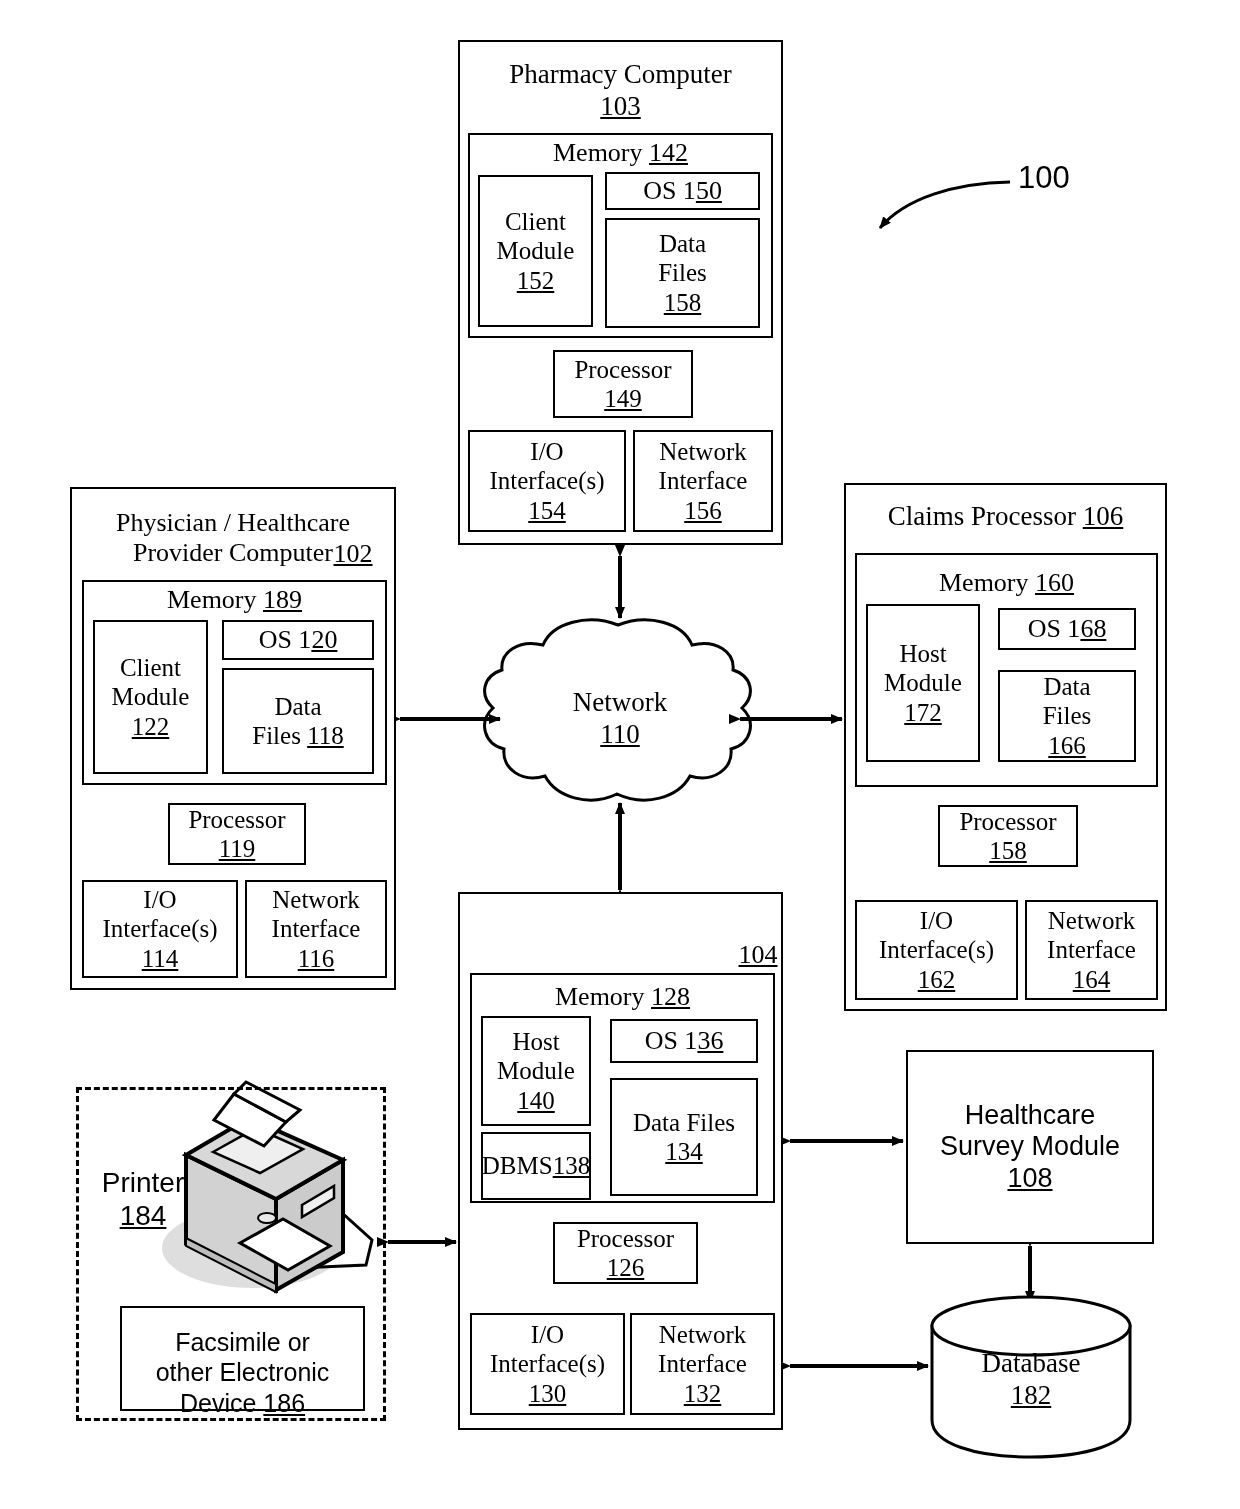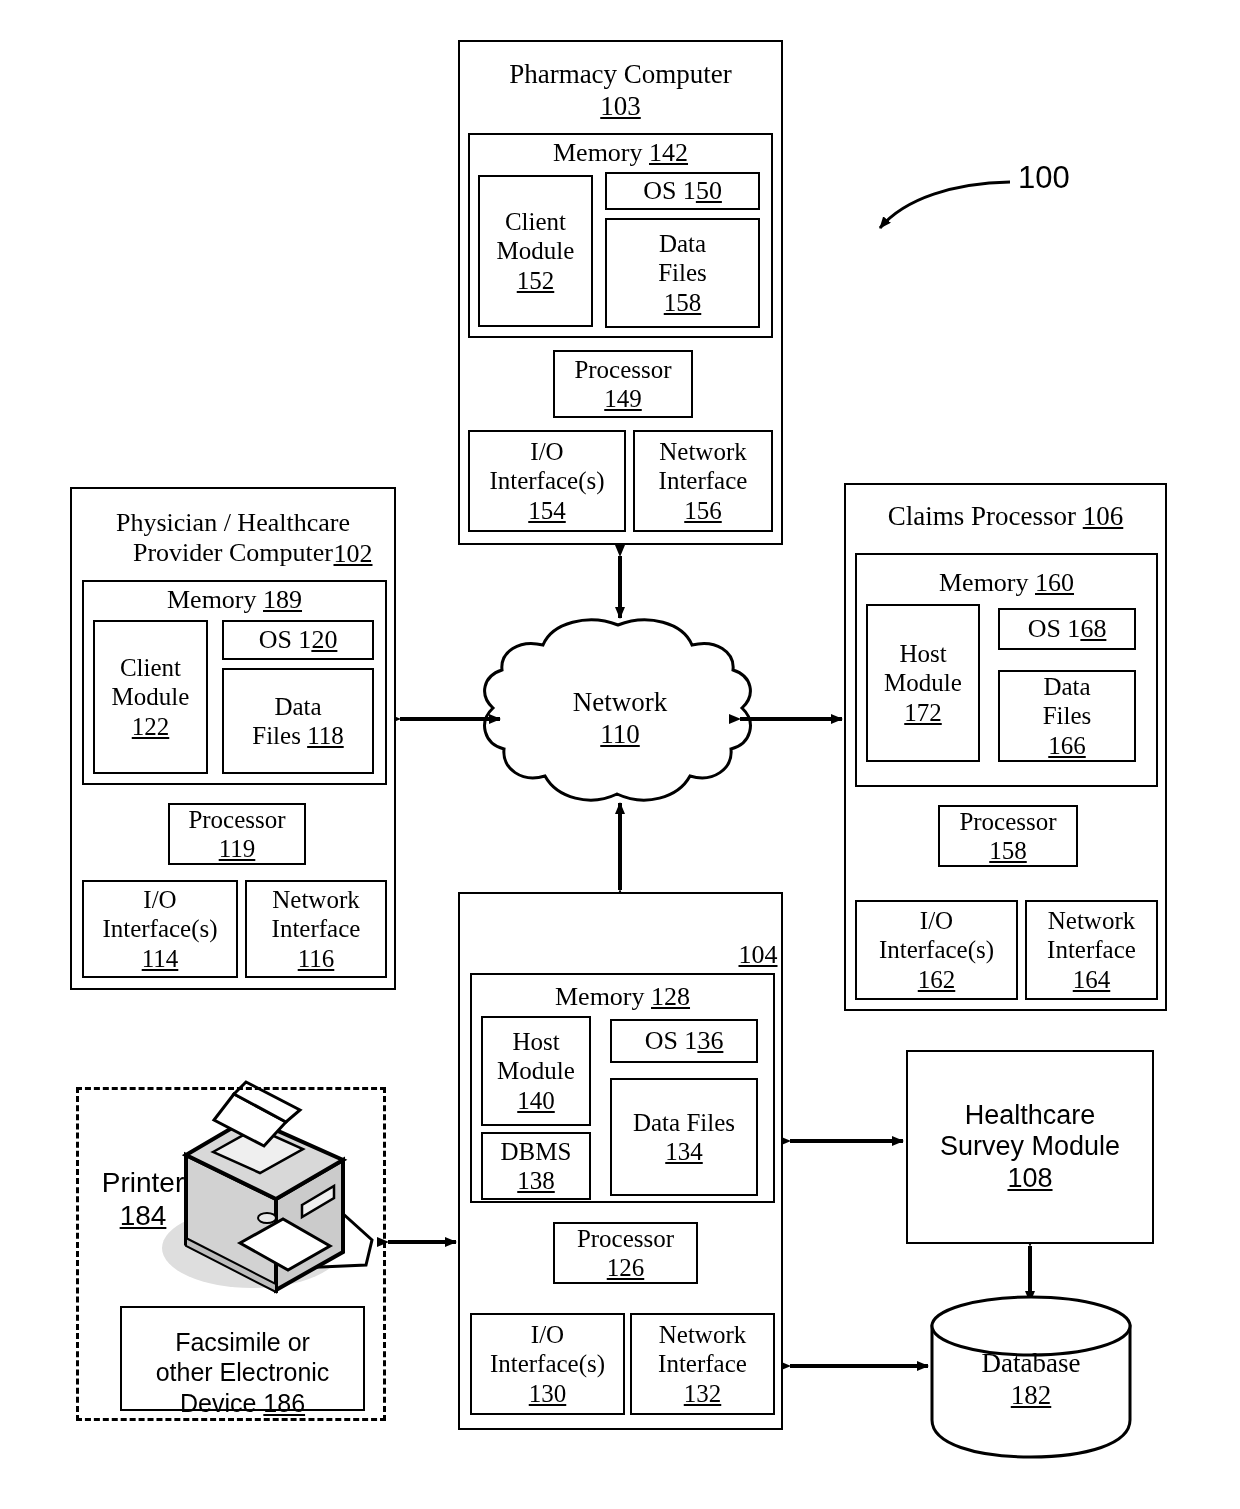--- a/index.html
+++ b/index.html
@@ -334,21 +334,21 @@
       <u>128</u>
   </div>
 
   <div class="box" style="left:481px;top:1016px;width:110px;height:110px;"></div>
   <div class="boxlabel ser" style="left:481px;top:1016px;width:110px;height:110px;font-size:25px;flex-direction:column;">
     <span>Host<br>Module</span>
     <u>140</u>
   </div>
 
   <div class="box" style="left:481px;top:1132px;width:110px;height:68px;"></div>
-  <div class="boxlabel ser" style="left:481px;top:1132px;width:110px;height:68px;font-size:25px;flex-direction:column;">
+  <div class="boxlabel ser" style="left:481px;top:1132px;width:110px;height:68px;font-size:25px;flex-direction:row;">
     <span>DBMS</span>
     <u>138</u>
   </div>
 
   <div class="box" style="left:610px;top:1019px;width:148px;height:44px;"></div>
   <div class="boxlabel ser" style="left:610px;top:1019px;width:148px;height:44px;font-size:26px;">
     <span>OS 1</span>
       <u>36</u>
   </div>
 

